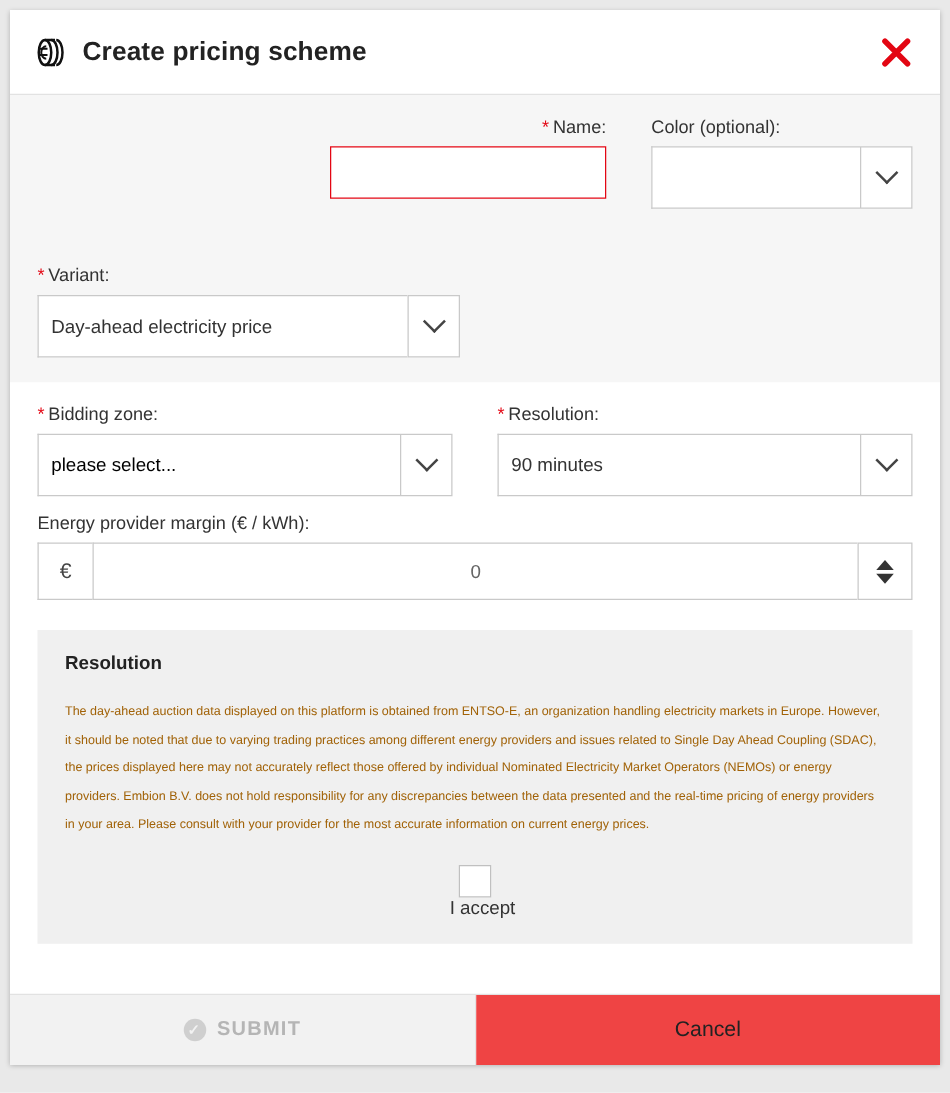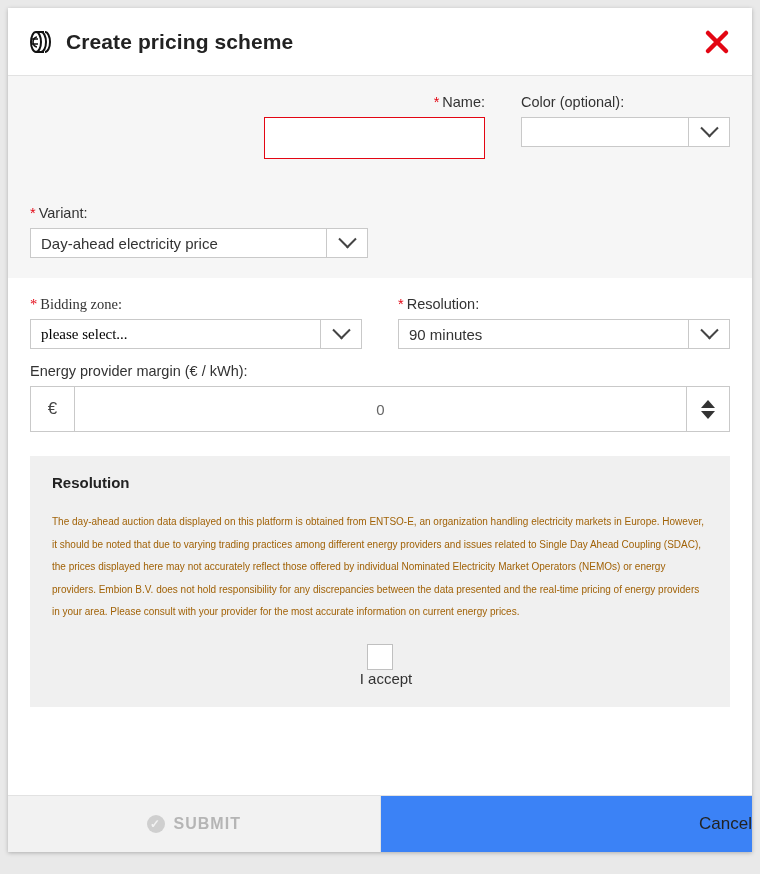--- a/index.html
+++ b/index.html
@@ -104,21 +104,21 @@
     color: #333;
     padding: 0 10px;
     outline: none;
     font-family: "Liberation Sans", sans-serif;
   }
   .text-input.error {
     border-color: #e30613;
   }
   .select-wrap {
     display: flex;
-    height: 30px;
+    height: 50px;
     box-sizing: border-box;
   }
   .select-box {
     flex: 1 1 auto;
     border: 1px solid #c9c9c9;
     border-right: none;
     background: #fff;
     display: flex;
     align-items: center;
     padding: 0 10px;
@@ -147,21 +147,21 @@
     width: 11px;
     height: 11px;
     border-right: 2px solid #444;
     border-bottom: 2px solid #444;
     transform: rotate(45deg) translate(-3px, -3px);
   }
   
   .w-name { width: 466px; align-items: flex-end; }
   .w-color { width: 214px; }
   .w-variant { width: 338px; }
-  .w-zone { width: 338px; font-family: Liberation Serif, serif; }
+  .w-zone { width: 338px; }
   .w-res { width: 338px; }
   
   .margin-group {
     display: flex;
     height: 46px;
     width: 700px;
     box-sizing: border-box;
   }
   .currency-box {
     width: 44px;
@@ -274,24 +274,24 @@
     background: #cfcfcf;
     color: #f2f2f2;
     font-size: 12px;
     display: flex;
     align-items: center;
     justify-content: center;
     margin-right: 9px;
   }
   .btn-cancel {
     flex: 1 1 50%;
-    background: #3b82f6;
-    display: flex;
-    align-items: center;
-    justify-content: flex-end;
+    background: #ef4444;
+    display: flex;
+    align-items: center;
+    justify-content: center;
     color: #222;
     font-size: 17px;
     cursor: pointer;
   }
 </style>
 </head>
 <body>
 
 <div class="dialog">
 

